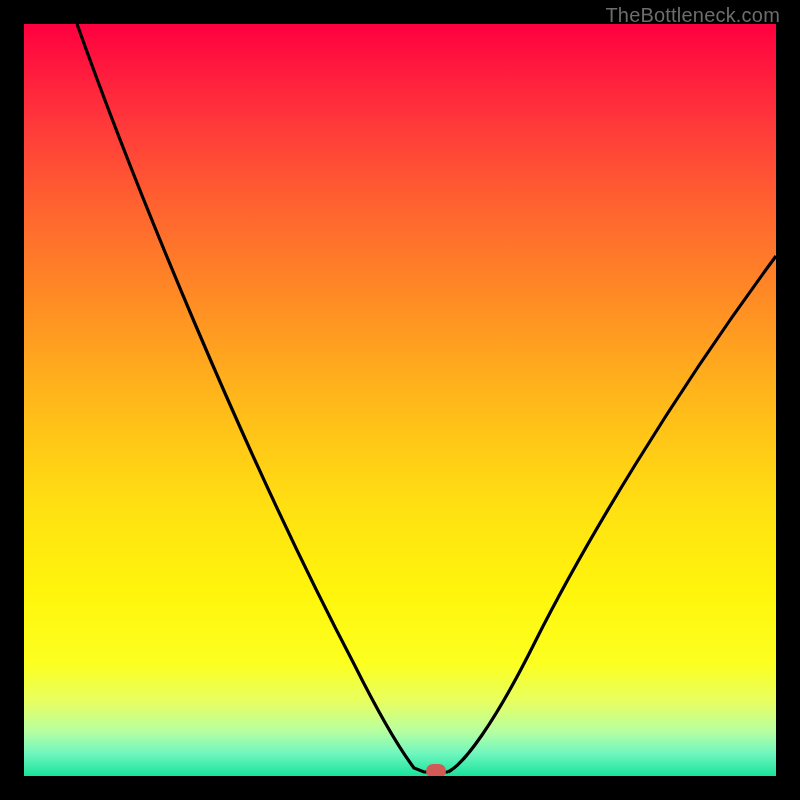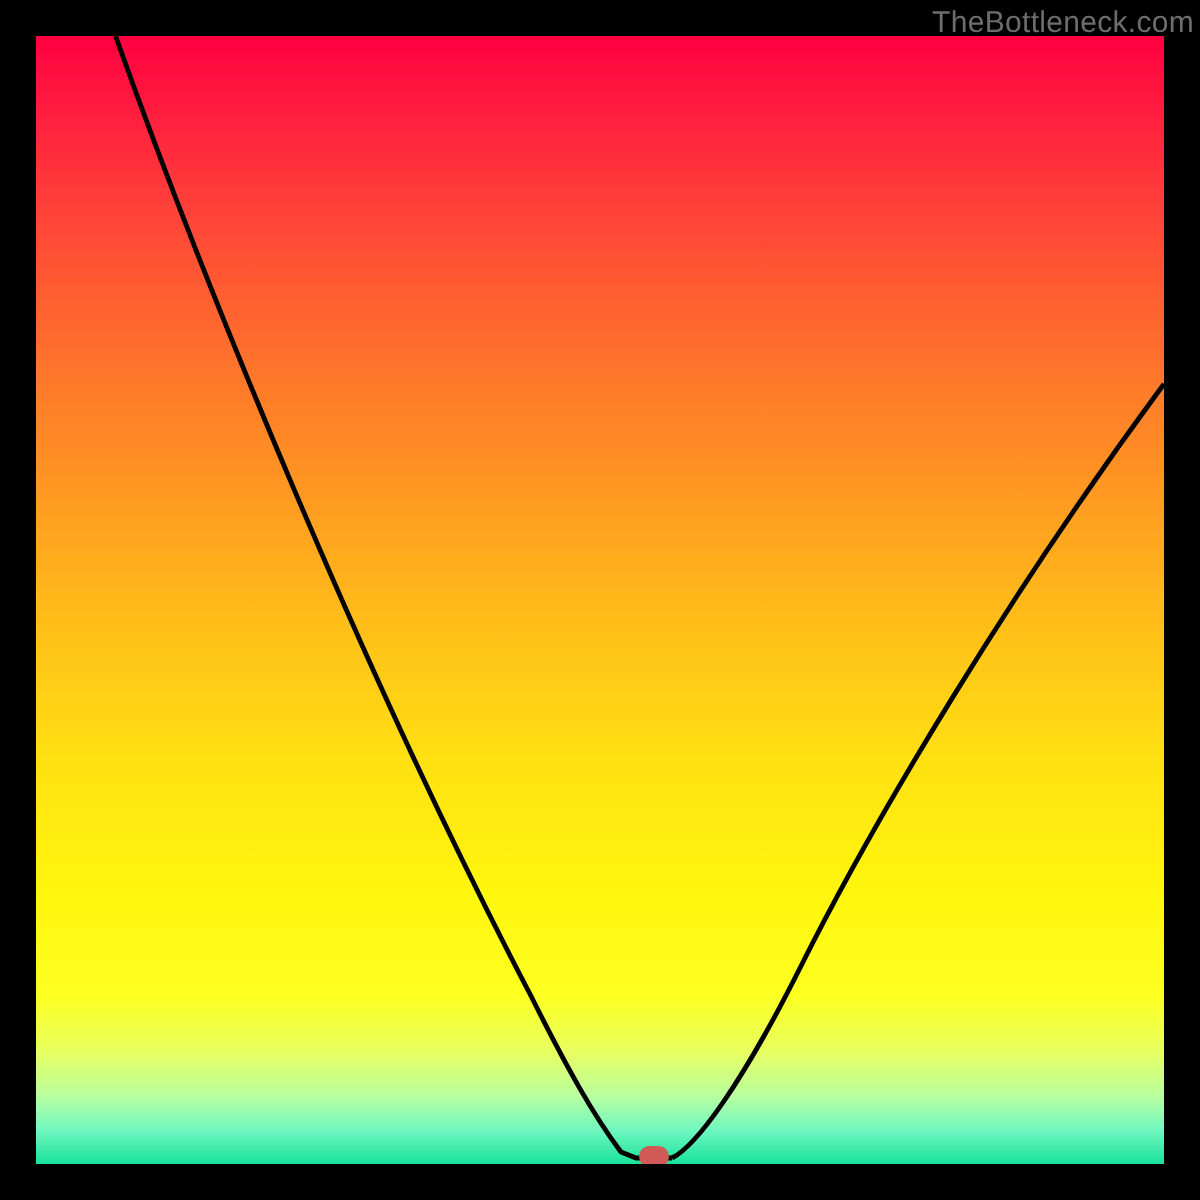--- a/index.html
+++ b/index.html
@@ -51,21 +51,21 @@
   .curve-svg {
     position: absolute;
     left: 0;
     top: 0;
     width: 100%;
     height: 100%;
   }
   .watermark {
     position: absolute;
     top: 4px;
-    right: 4px;
+    right: 20px;
     color: #6d6d6d;
     font-size: 20px;
     font-weight: 500;
     letter-spacing: 0.2px;
     pointer-events: none;
   }
 </style>
 </head>
 <body>
 

